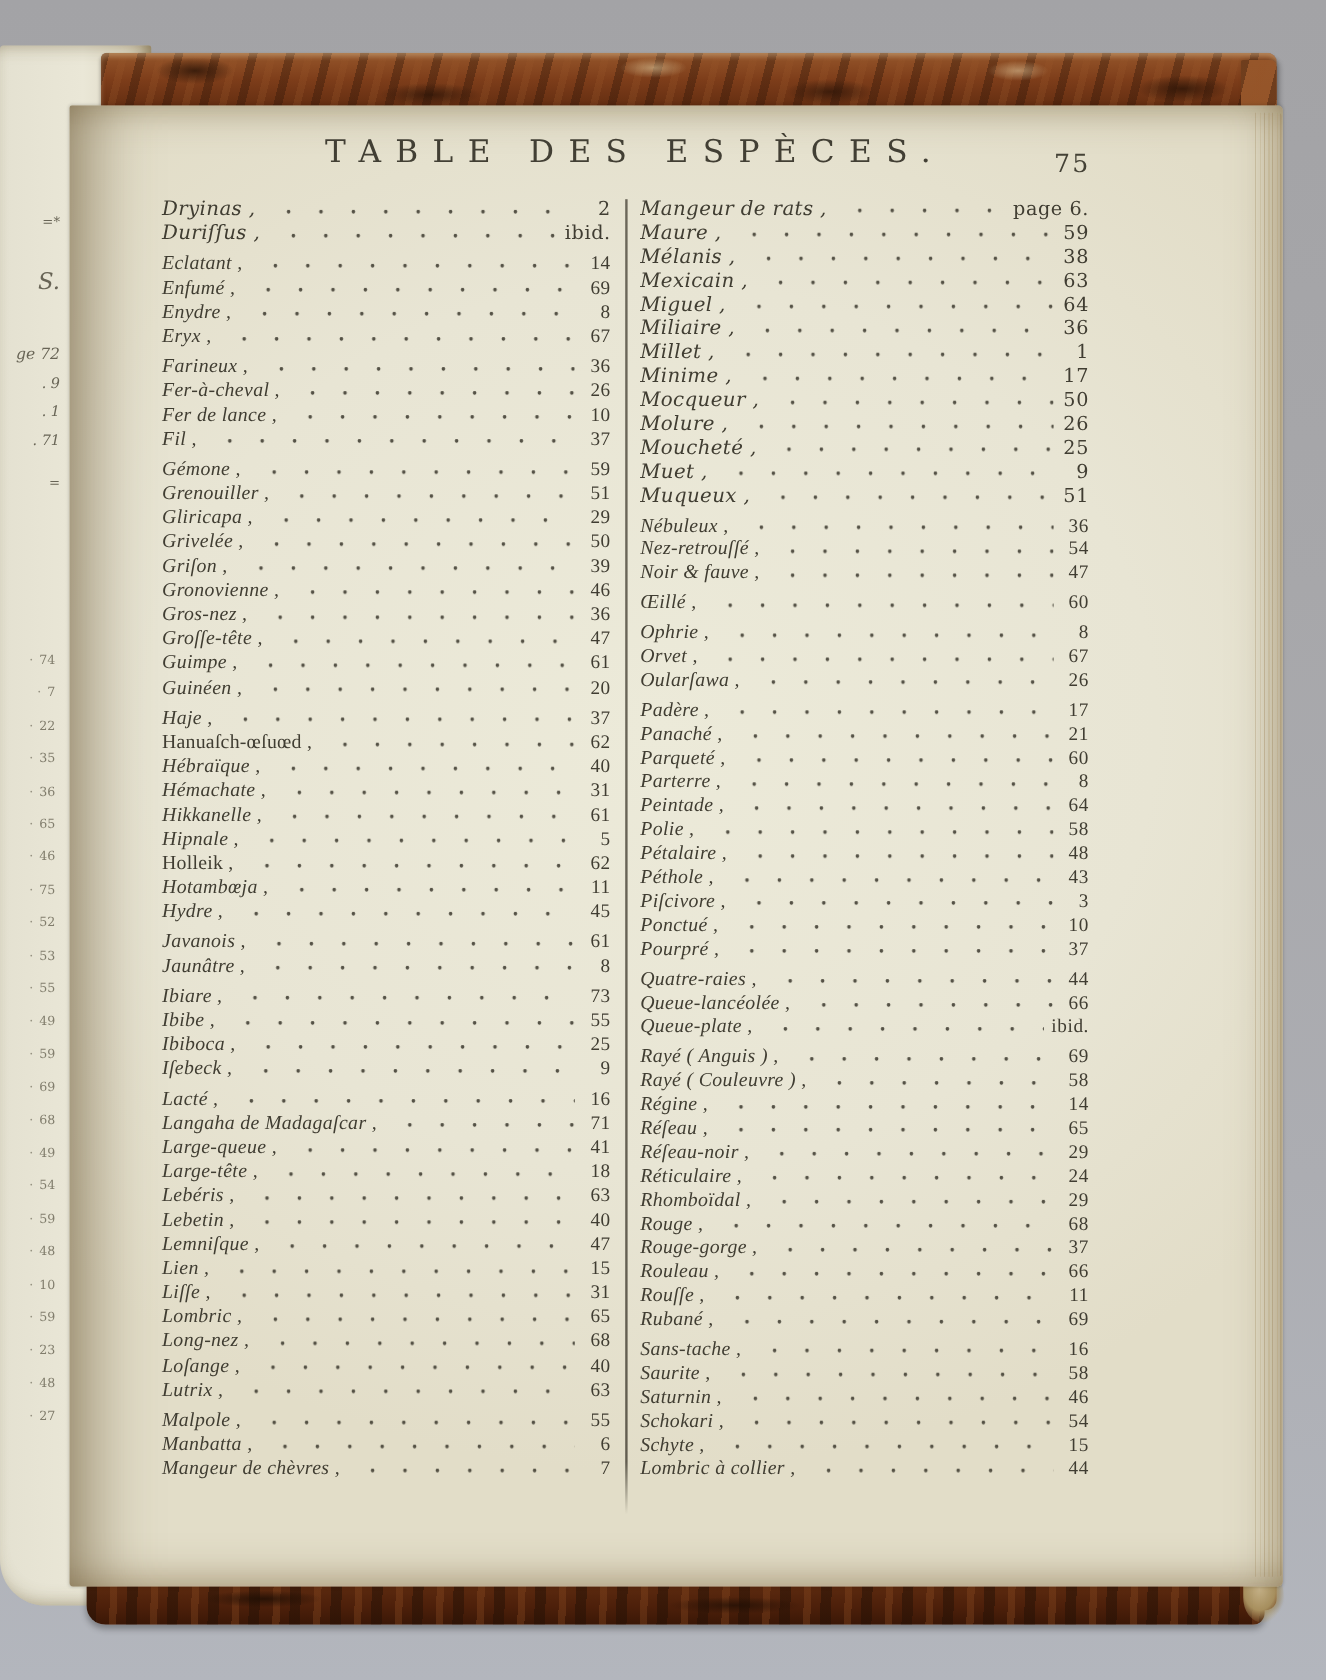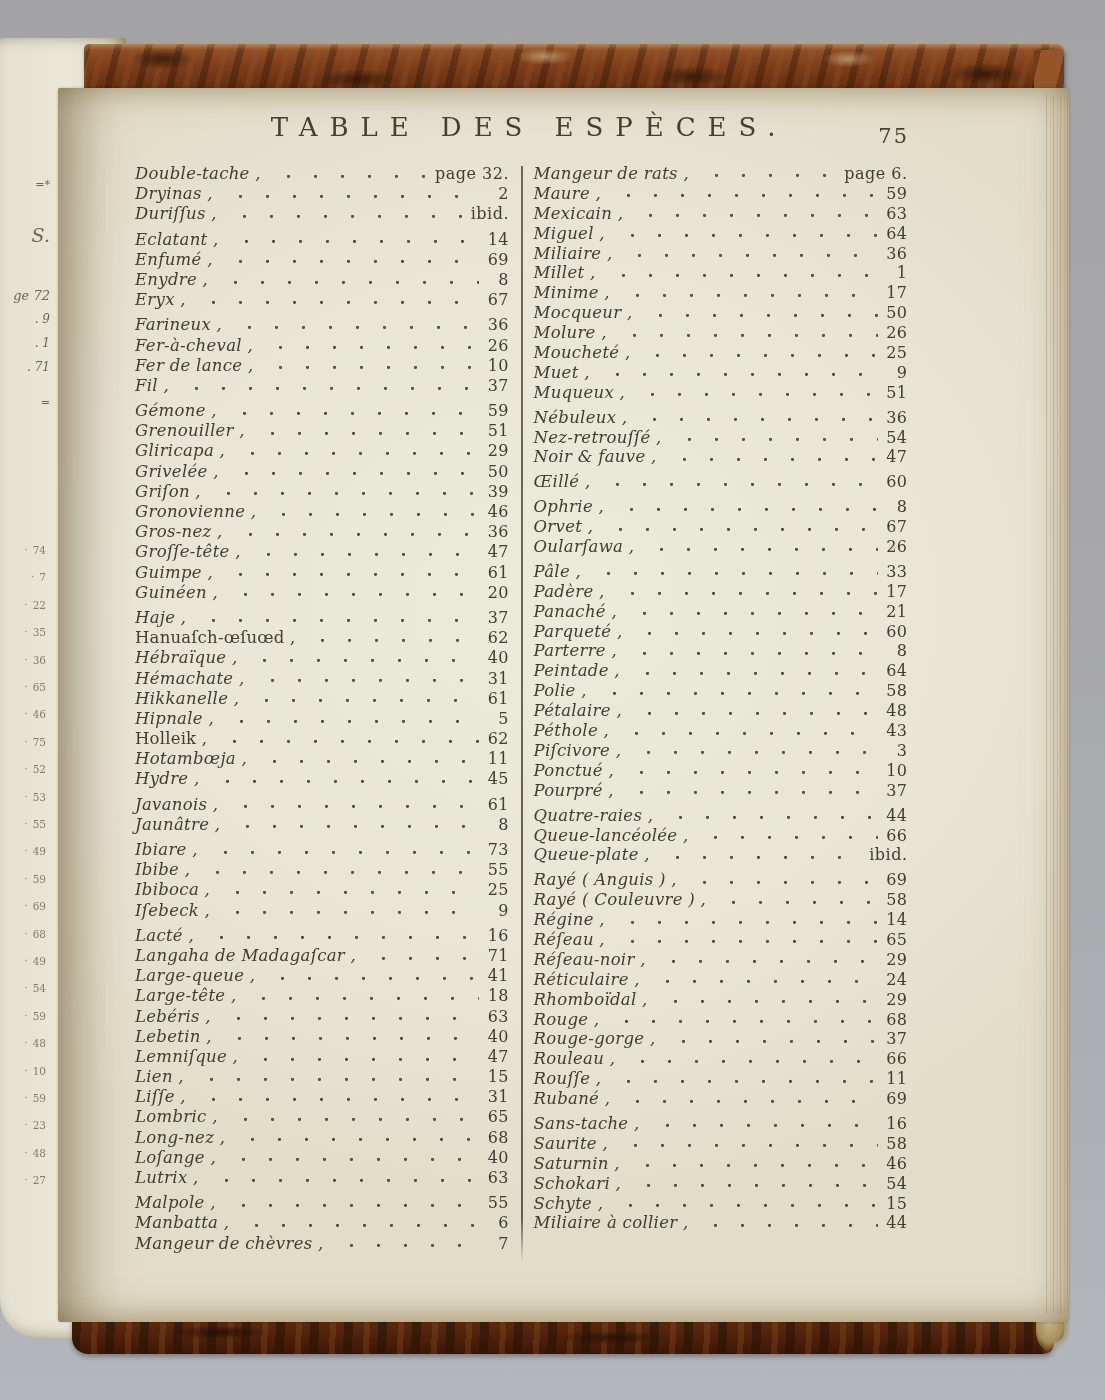--- a/index.html
+++ b/index.html
@@ -79,21 +79,21 @@
   .page-title{
     display:inline-block;font-size:26px;letter-spacing:.46em;
     color:#423f34;white-space:nowrap;padding-left:.4em;
   }
   .folio{
     position:absolute;right:4px;top:12px;font-size:21px;color:#454236;letter-spacing:2px;
   }
   .columns{display:flex;margin-top:4px;}
   .col{width:374px;}
   .divider{width:1.5px;margin:2px 11px 0 12px;background:linear-gradient(180deg,rgba(66,61,49,.75) 0%,rgba(66,61,49,.8) 96%,rgba(66,61,49,0) 100%);height:1096px;}
-  .group + .group{margin-top:5px;}
+  .group + .group{margin-top:5px;font-family:Liberation Serif, serif;}
   .row{display:flex;align-items:baseline;white-space:nowrap;}
   .col-left .row{height:20.2px;}
   .col-right .row{height:19.9px;}
   .name{font-style:italic;font-size:16.5px;color:#403d32;letter-spacing:.3px;flex:0 0 auto;}
   .name.roman{font-style:normal;letter-spacing:.2px;}
   .leader{
     flex:1 1 auto;align-self:stretch;margin:0 6px 0 12px;
     background-image:radial-gradient(circle at 50% 60%,rgba(64,61,50,.88) 1.25px,rgba(0,0,0,0) 1.8px);
     background-size:27px 19px;background-repeat:repeat-x;background-position:2px 55%;
   }
@@ -154,25 +154,20 @@
 
     <div class="text-block">
       <div class="title-row">
         <span class="page-title">TABLE DES ESPÈCES.</span>
         <span class="folio">75</span>
       </div>
       <div class="columns">
         <div class="col col-left" id="col-left">
             <div class="group">
               <div class="row">
-                <span class="name">Double-tache ,</span>
-                <span class="leader"></span>
-                <span class="pagenum">page 32.</span>
-              </div>
-              <div class="row">
                 <span class="name">Dryinas ,</span>
                 <span class="leader"></span>
                 <span class="pagenum">2</span>
               </div>
               <div class="row">
                 <span class="name">Duriſſus ,</span>
                 <span class="leader"></span>
                 <span class="pagenum">ibid.</span>
               </div>
             </div>
@@ -445,20 +440,25 @@
                 <span class="name">Mangeur de rats ,</span>
                 <span class="leader"></span>
                 <span class="pagenum">page 6.</span>
               </div>
               <div class="row">
                 <span class="name">Maure ,</span>
                 <span class="leader"></span>
                 <span class="pagenum">59</span>
               </div>
               <div class="row">
+                <span class="name">Mélanis ,</span>
+                <span class="leader"></span>
+                <span class="pagenum">38</span>
+              </div>
+              <div class="row">
                 <span class="name">Mexicain ,</span>
                 <span class="leader"></span>
                 <span class="pagenum">63</span>
               </div>
               <div class="row">
                 <span class="name">Miguel ,</span>
                 <span class="leader"></span>
                 <span class="pagenum">64</span>
               </div>
               <div class="row">
@@ -538,25 +538,20 @@
                 <span class="pagenum">67</span>
               </div>
               <div class="row">
                 <span class="name">Oularſawa ,</span>
                 <span class="leader"></span>
                 <span class="pagenum">26</span>
               </div>
             </div>
             <div class="group">
               <div class="row">
-                <span class="name">Pâle ,</span>
-                <span class="leader"></span>
-                <span class="pagenum">33</span>
-              </div>
-              <div class="row">
                 <span class="name">Padère ,</span>
                 <span class="leader"></span>
                 <span class="pagenum">17</span>
               </div>
               <div class="row">
                 <span class="name">Panaché ,</span>
                 <span class="leader"></span>
                 <span class="pagenum">21</span>
               </div>
               <div class="row">
@@ -704,21 +699,21 @@
                 <span class="name">Schokari ,</span>
                 <span class="leader"></span>
                 <span class="pagenum">54</span>
               </div>
               <div class="row">
                 <span class="name">Schyte ,</span>
                 <span class="leader"></span>
                 <span class="pagenum">15</span>
               </div>
               <div class="row">
-                <span class="name">Miliaire à collier ,</span>
+                <span class="name">Lombric à collier ,</span>
                 <span class="leader"></span>
                 <span class="pagenum">44</span>
               </div>
             </div>
           </div>
       </div>
     </div>
   </div>
 
 </div>

